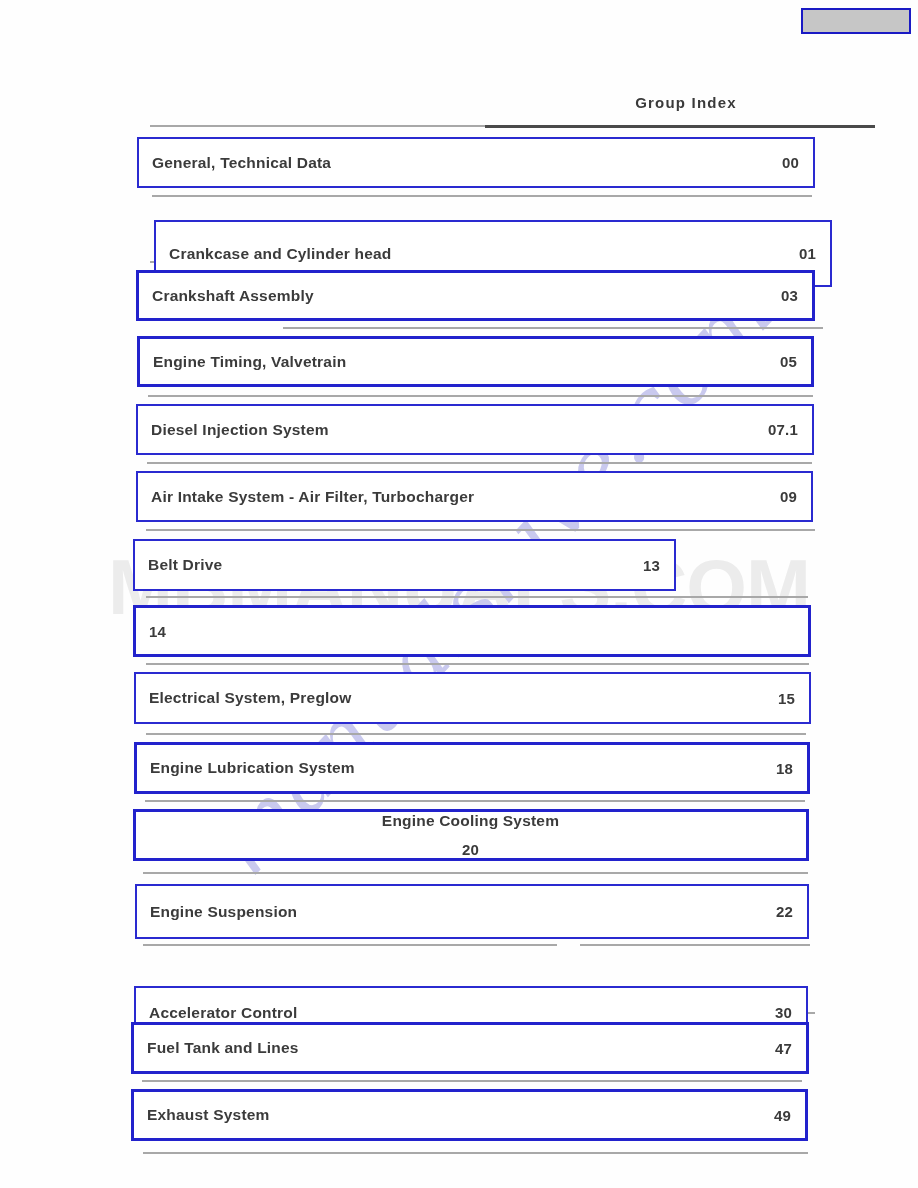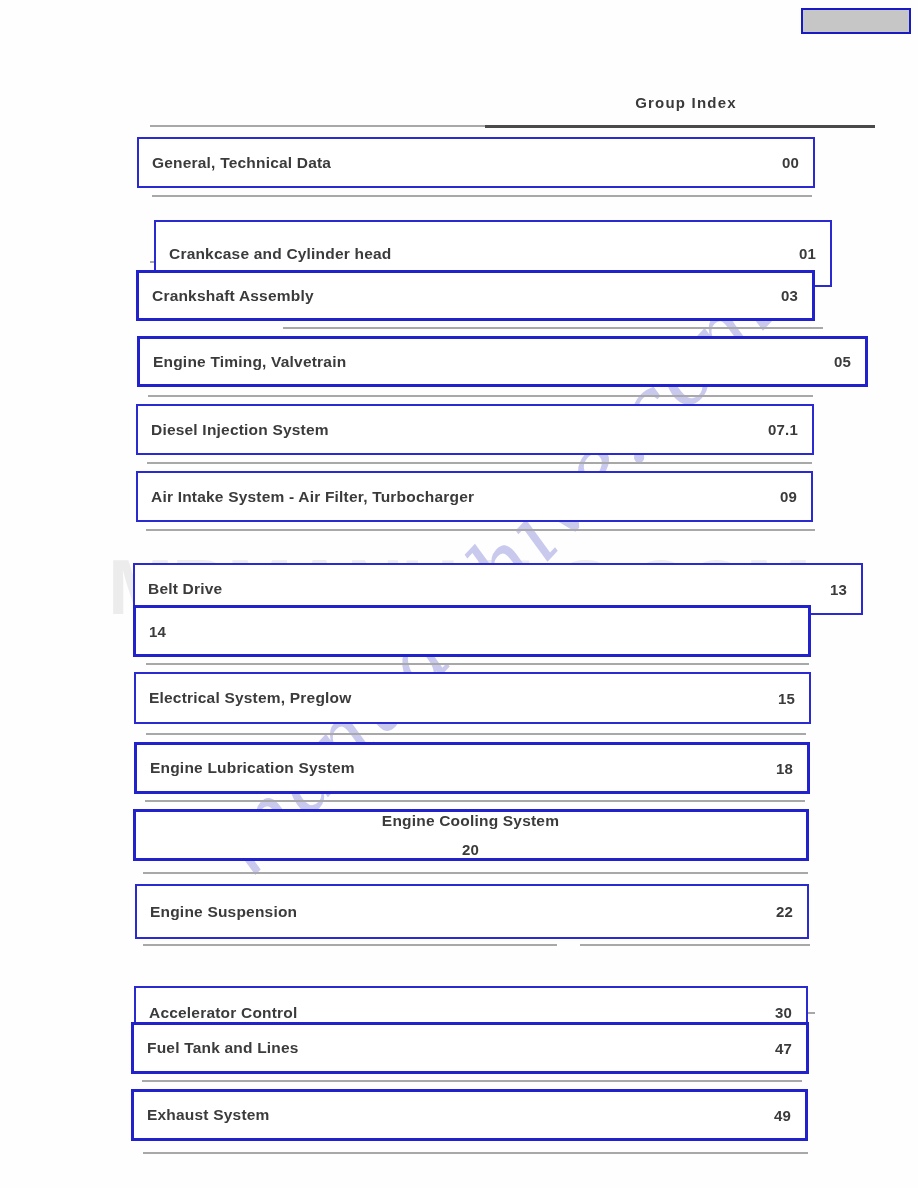--- a/index.html
+++ b/index.html
@@ -170,33 +170,33 @@
         <span class="row-number">00</span>
       </div>
       <div class="index-row thin" style="top: 220px; left: 137px; width: 678px; height: 67px; border-width: 2px; margin-left: 17px;">
         <span class="row-label">Crankcase and Cylinder head</span>
         <span class="row-number">01</span>
       </div>
       <div class="index-row" style="top: 270px; left: 136px; width: 679px; height: 51px; border-width: 3px;">
         <span class="row-label">Crankshaft Assembly</span>
         <span class="row-number">03</span>
       </div>
-      <div class="index-row" style="top: 336px; left: 137px; width: 731px; height: 51px; border-width: 3px;">
+      <div class="index-row" style="top: 336px; left: 137px; width: 677px; height: 51px; border-width: 3px;">
         <span class="row-label">Engine Timing, Valvetrain</span>
         <span class="row-number">05</span>
       </div>
       <div class="index-row thin" style="top: 404px; left: 136px; width: 678px; height: 51px; border-width: 2px;">
         <span class="row-label">Diesel Injection System</span>
         <span class="row-number">07.1</span>
       </div>
       <div class="index-row thin" style="top: 471px; left: 136px; width: 677px; height: 51px; border-width: 2px;">
         <span class="row-label">Air Intake System - Air Filter, Turbocharger</span>
         <span class="row-number">09</span>
       </div>
-      <div class="index-row thin" style="top: 539px; left: 133px; width: 730px; height: 52px; border-width: 2px; margin-top: 24px;">
+      <div class="index-row thin" style="top: 539px; left: 133px; width: 543px; height: 52px; border-width: 2px;">
         <span class="row-label">Belt Drive</span>
         <span class="row-number">13</span>
       </div>
       <div class="index-row" style="top: 605px; left: 133px; width: 678px; height: 52px; border-width: 3px;">
         <span class="row-number">14</span>
       </div>
       <div class="index-row thin" style="top: 672px; left: 134px; width: 677px; height: 52px; border-width: 2px;">
         <span class="row-label">Electrical System, Preglow</span>
         <span class="row-number">15</span>
       </div>

